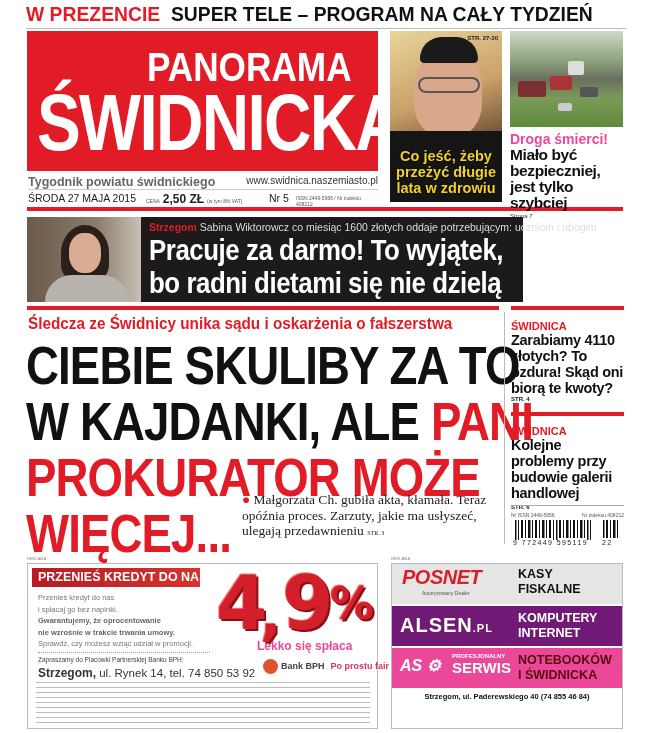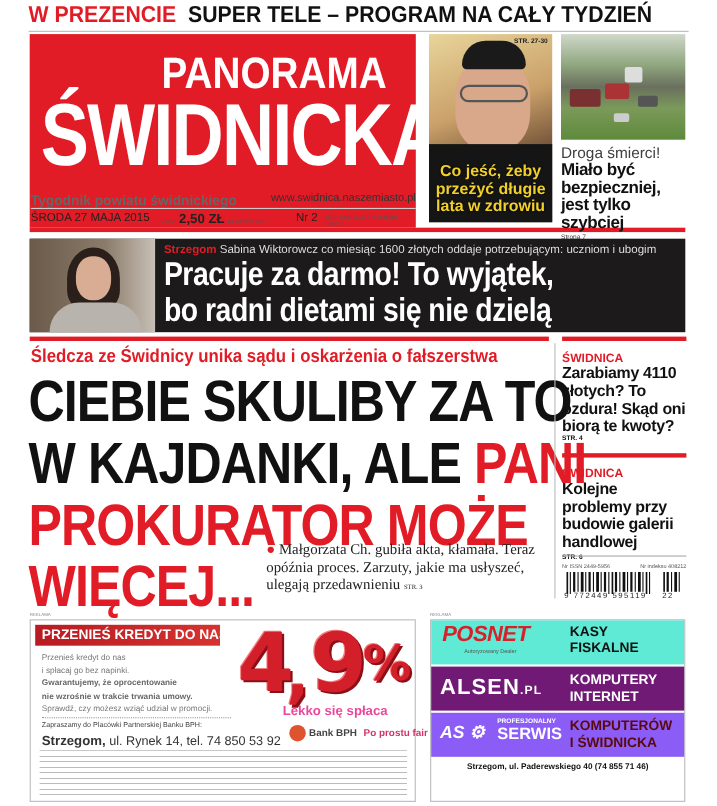--- a/index.html
+++ b/index.html
@@ -2,44 +2,44 @@
 <html><head>
 <meta charset="utf-8">
 <style>
 *{box-sizing:border-box;margin:0;padding:0}
 html,body{width:652px;height:733px;background:#fff;overflow:hidden}
 body{position:relative;font-family:"Liberation Sans",sans-serif;color:#111}
 .abs{position:absolute}
 .red{color:#e21c26}
 .topbar{left:26px;top:2px;width:600px;height:24px;font-size:21px;font-weight:bold;white-space:nowrap;transform:scaleX(0.92);transform-origin:left}
 .topline{left:26px;top:28px;width:600px;height:1px;background:#bbb}
-.masthead{left:27px;top:31px;width:351px;height:176px;background:#e21c26;color:#fff}
+.masthead{left:27px;top:31px;width:351px;height:140px;background:#e21c26;color:#fff}
 .mh-pan{position:absolute;right:26px;top:14px;font-size:40px;font-weight:bold;transform:scaleX(0.88);transform-origin:right}
 .mh-swi{position:absolute;left:10px;top:48px;font-size:80px;font-weight:bold;line-height:88px;transform:scaleX(0.82);transform-origin:left;letter-spacing:-2px}
 .info1{left:28px;top:175px;width:350px;font-size:12.5px}
 .info1 .tag{color:#666;font-weight:bold}
 .info1 .url{position:absolute;right:0;top:0;color:#333;font-size:10px}
 .info2{left:28px;top:192px;width:350px;font-size:10.5px;color:#222}
 .info2 span{position:absolute;top:0}
 .tiny{font-size:5px;color:#555}
 .redrule{background:#e21c26;height:4px}
 .priest{left:390px;top:31px;width:112px;height:171px;background:linear-gradient(160deg,#e8d59a 0%,#caa069 40%,#6b4b33 70%,#2a2420 100%)}
 .priest .cap{position:absolute;left:30px;top:6px;width:58px;height:26px;background:#1a1a1a;border-radius:30px 30px 6px 6px}
 .priest .face{position:absolute;left:24px;top:22px;width:68px;height:84px;background:#d9a88a;border-radius:40%}
 .priest .glass{position:absolute;left:28px;top:46px;width:62px;height:16px;border:2px solid #555;border-radius:8px}
 .priest .robe{position:absolute;left:0;top:100px;width:112px;height:71px;background:#151515}
 .priest .strl{position:absolute;right:4px;top:4px;font-size:6px;color:#222;font-weight:bold}
 .priest .cap-txt{position:absolute;left:4px;right:4px;bottom:6px;color:#f2d02b;font-weight:bold;font-size:14.5px;line-height:16px;text-align:center;text-shadow:0 0 2px #000}
 .crash{left:510px;top:31px;width:113px;height:96px;background:linear-gradient(180deg,#cfd8c9 0%,#8ea57d 30%,#6a6f5e 50%,#7b9a5a 70%,#5e8a3b 100%)}
 .crash .car{position:absolute;background:#4a3a3a;border-radius:2px}
 .droga{left:510px;top:131px;width:115px}
-.droga .kick{color:#404040;font-weight:normal;font-size:14px}
+.droga .kick{color:#ec4899;font-weight:bold;font-size:14px}
 .droga .hl{font-weight:bold;font-size:15.5px;line-height:16px;color:#111;letter-spacing:-0.4px}
 .droga .pg{font-size:6px;color:#333;margin-top:2px}
-.strz{left:27px;top:217px;width:596px;height:85px;background:#1c1a1a}
+.strz{left:27px;top:217px;width:496px;height:85px;background:#1c1a1a}
 .woman{position:absolute;left:0;top:0;width:114px;height:85px;background:linear-gradient(90deg,#6b5a4a,#8a7b6a 60%,#c8c0b6)}
 .woman .hair{position:absolute;left:34px;top:8px;width:48px;height:56px;background:#2a1f1a;border-radius:50% 50% 30% 30%}
 .woman .face{position:absolute;left:42px;top:16px;width:32px;height:40px;background:#d9ad94;border-radius:45%}
 .woman .top{position:absolute;left:18px;top:58px;width:84px;height:27px;background:#b9b3ad;border-radius:30px 30px 0 0}
 .strz .kick{position:absolute;left:122px;top:4px;font-size:10.5px;color:#ddd;white-space:nowrap}
 .strz .kick b{color:#e21c26}
 .strz .hl{position:absolute;left:122px;top:16px;color:#fff;font-weight:bold;font-size:30px;line-height:33px;white-space:nowrap;transform:scaleX(0.86);transform-origin:left;letter-spacing:-0.5px}
 .sledcza{left:28px;top:314px;font-size:17px;font-weight:bold;color:#e21c26;white-space:nowrap;transform:scaleX(0.9);transform-origin:left}
 .bighl{left:26px;top:338px;font-size:53px;font-weight:bold;line-height:56px;white-space:nowrap;letter-spacing:-1px;transform:scaleX(0.86);transform-origin:left}
 .lead{left:242px;top:492px;width:260px;font-family:"Liberation Serif",serif;font-size:13.5px;line-height:15.5px;color:#222}
@@ -93,21 +93,21 @@
 </div>
 
 <div class="abs info1">
   <span class="tag">Tygodnik powiatu świdnickiego</span>
   <span class="url">www.swidnica.naszemiasto.pl</span>
 </div>
 <div class="abs" style="left:28px;top:189px;width:350px;height:1px;background:#ccc"></div>
 <div class="abs info2">
   <span style="left:0">ŚRODA 27 MAJA 2015</span>
   <span style="left:118px"><span class="tiny" style="position:static">CENA</span> <b style="font-size:12px">2,50 ZŁ</b> <span class="tiny" style="position:static">(w tym 8% VAT)</span></span>
-  <span style="left:241px">Nr 2</span>
+  <span style="left:241px">Nr 5</span>
   <span style="left:268px;top:3px" class="tiny">ISSN 2449-5956 / Nr indeksu 408212</span>
 </div>
 <div class="abs redrule" style="left:27px;top:207px;width:596px"></div>
 
 <div class="abs priest">
   <div class="face"></div>
   <div class="cap"></div>
   <div class="glass"></div>
   <div class="robe"></div>
   <div class="strl">STR. 27-30</div>
@@ -222,39 +222,39 @@
   <div class="balloon" style="left:232px;top:18px;font-size:56px">,</div>
   <div class="balloon" style="left:254px">9</div>
   <div class="balloon" style="left:302px;top:14px;font-size:44px">%</div>
   <div class="slogan">Lekko się spłaca</div>
   <div class="bank"><span class="logo"></span><span>Bank BPH</span><span class="fair">Po prostu fair</span></div>
   <div class="fine"></div>
 </div>
 
 <div class="abs adlbl" style="left:391px;top:556px">REKLAMA</div>
 <div class="abs ad2">
-  <div class="row" style="top:0;background:#5eead4">
+  <div class="row" style="top:0;background:#e5e5e5">
     <div class="posnet">POSNET</div>
     <div class="auth">Autoryzowany Dealer</div>
     <div class="rtxt" style="width:70px">KASY FISKALNE</div>
   </div>
   <div class="row" style="top:42px;background:#701a75">
     <div class="alsen"><span>ALSEN</span><small>.PL</small></div>
     <div class="rtxt" style="color:#fff;top:5px">
         <div>KOMPUTERY</div>
         <div>INTERNET</div>
       </div>
   </div>
-  <div class="row" style="top:84px;background:#8b5cf6">
+  <div class="row" style="top:84px;background:#ec4899">
     <div style="position:absolute;left:8px;top:8px;color:#fff;font-weight:bold;font-size:16px;font-style:italic"><span>AS</span> <span>⚙</span></div>
     <div style="position:absolute;left:60px;top:5px;color:#fff;font-weight:bold">
         <div style="font-size:6px">PROFESJONALNY</div>
         <div style="font-size:15px">SERWIS</div>
       </div>
     <div class="rtxt" style="color:#5a0a0a;top:5px">
-        <div>KOMPUTERÓW</div>
+        <div>NOTEBOOKÓW</div>
         <div>I ŚWIDNICKA</div>
       </div>
   </div>
   <div class="foot">
-    <div style="font-size:7.5px">Strzegom, ul. Paderewskiego 40 (74 855 71 46)</div>
+    <div style="font-size:7.5px">Strzegom, ul. Paderewskiego 40 (74 855 46 84)</div>
   </div>
 </div>
 
 </body></html>

